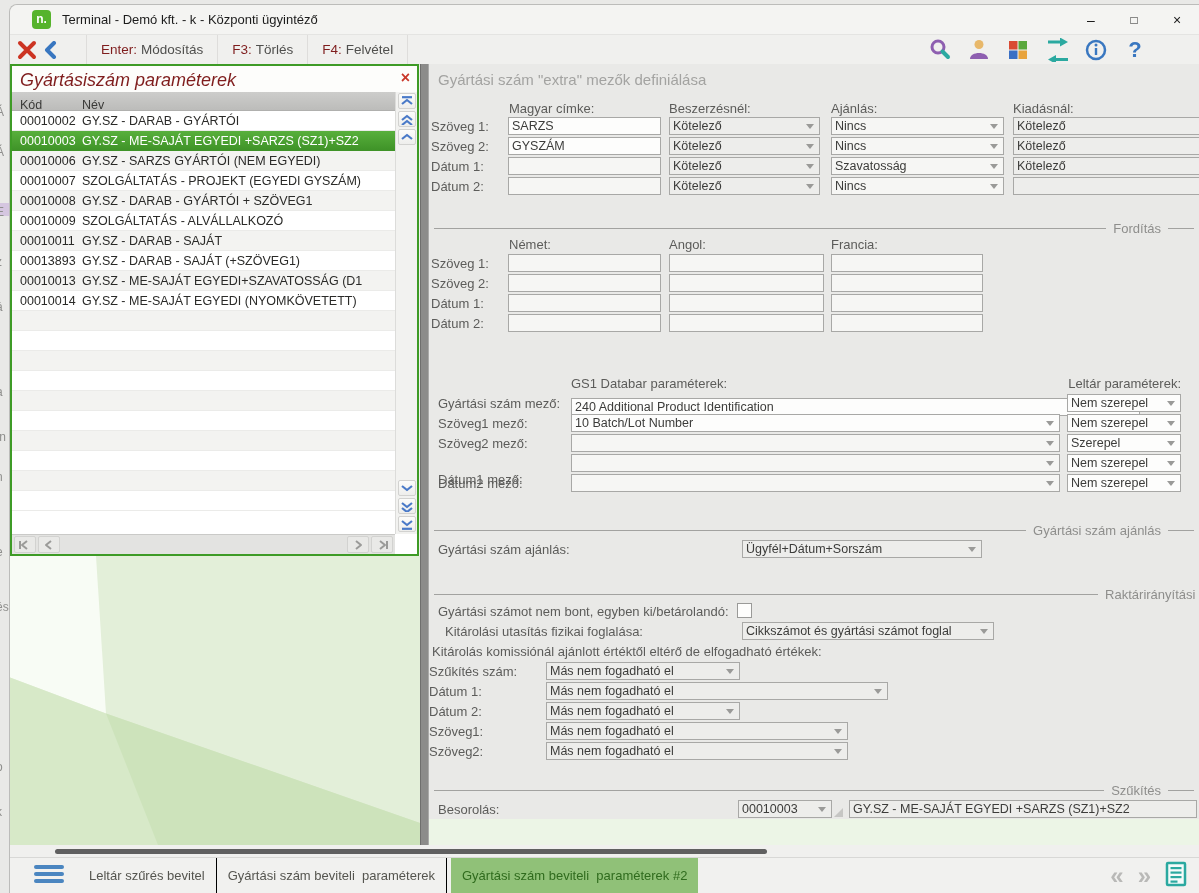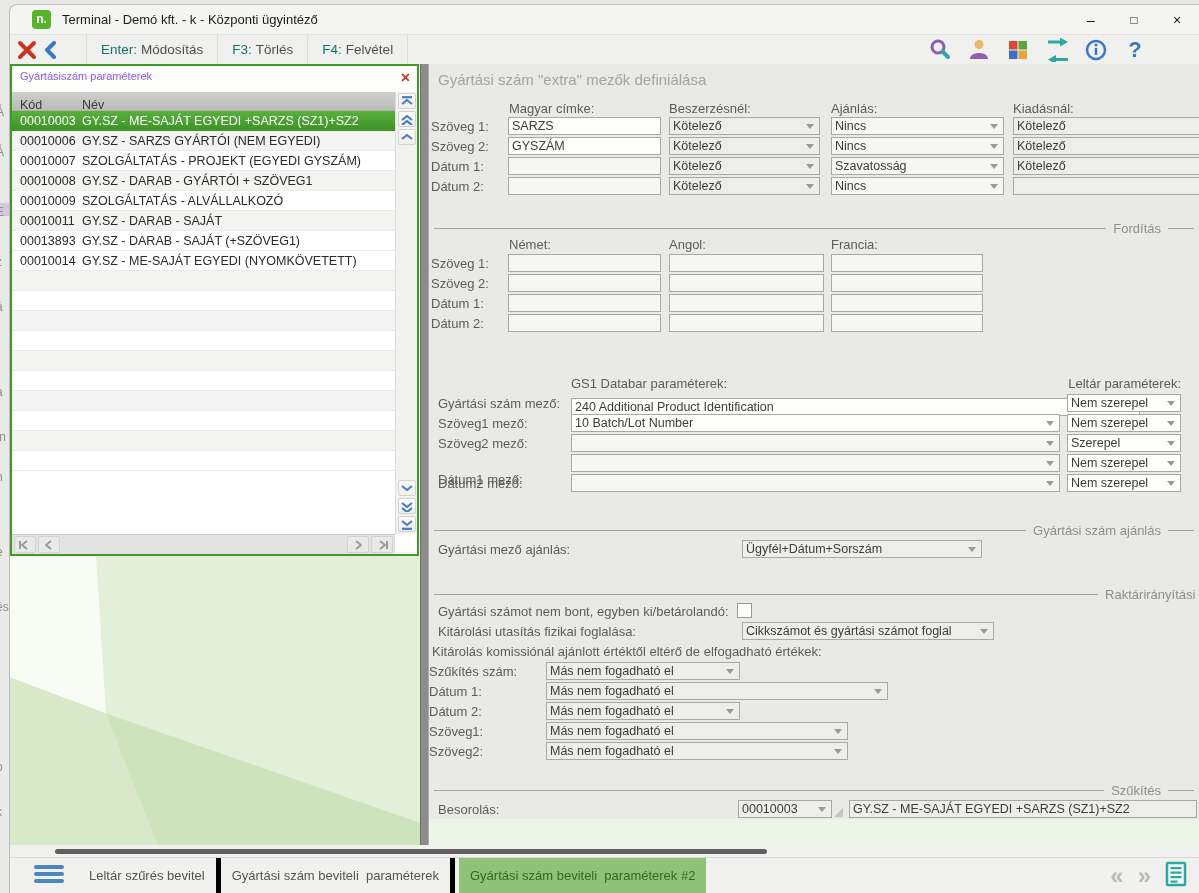--- a/index.html
+++ b/index.html
@@ -29,30 +29,30 @@
   .winctl .sq { font-size:12px; }
 
   .toolbar { position:absolute; left:0; top:29px; right:0; height:31px; background:#f0f0ee;
              border-top:1px solid #e4e4e2; border-bottom:1px solid #e0e0de; }
   .tb-close { position:absolute; left:6px; top:4px; }
   .tb-back  { position:absolute; left:33px; top:6px; }
   .tb-buttons { position:absolute; left:76px; top:0; height:100%; display:flex; }
   .tb-btn { padding:0 14px; height:100%; display:flex; align-items:center; gap:4px;
             border-right:1px solid #dedddb; font-size:13.5px; cursor:default; }
   .tb-btn:first-child { border-left:1px solid #dedddb; }
-  .tb-key { color:#0f766e; }
+  .tb-key { color:#7f1d1d; }
   .tb-lbl { color:#4f4f4d; }
   .tb-icons { position:absolute; right:52px; top:0; height:100%; display:flex; gap:15px; align-items:center; }
   .tb-icons .ic { width:24px; height:24px; }
 
   
   .list-panel { position:absolute; left:0; top:59px; width:409px; height:492px; background:#fff;
                 border:2px solid #3e9b26; }
   .lp-title { position:absolute; left:0; top:0; right:0; height:26px; background:#fdfdfb; }
-  .lp-title-text { position:absolute; left:8px; top:4px; font-size:11px; color:#8b5cf6; }
+  .lp-title-text { position:absolute; left:8px; top:4px; font-size:18px; color:#7f1d1d;font-style:italic; }
   .lp-close { position:absolute; right:7px; top:3px; color:#c9382a; font-weight:bold; font-size:16px;
               cursor:default; }
   .lp-header { position:absolute; left:0; top:26px; right:0; height:19px;
                background:linear-gradient(#cdcdcb,#bcbcba); border-bottom:1px solid #b0b0ae;
                font-size:12.5px; color:#3a3a38; }
   .lp-header span { position:absolute; top:6px; }
   .lp-rows { position:absolute; left:0; top:45px; right:22px; bottom:20px; overflow:hidden; }
   .lp-row { position:relative; height:20px; font-size:12.5px; color:#2a2a28; line-height:20px;
             background:#fff; border-bottom:1px solid #ebebe9; cursor:default; white-space:nowrap; }
   .lp-row.alt { background:#f3f3f1; }
@@ -112,21 +112,21 @@
   .hthumb { position:absolute; left:45px; width:712px; top:4px; height:5px; background:#606060;
             border-radius:3px; cursor:default; }
 
   
   .tabbar { position:absolute; left:0; right:0; bottom:0; height:36px; background:#f1f1ef;
             border-top:1px solid #d8d8d6; }
   .hamburger { position:absolute; left:24px; top:7px; width:30px; height:22px; cursor:default; }
   .hamburger div { height:4px; background:#4b86c0; border-radius:2px; margin-bottom:3px; }
   .tabs { position:absolute; left:68px; top:0; height:100%; display:flex; }
   .tab { padding:0 11px; height:100%; display:flex; align-items:center; font-size:13px;
-         color:#55554f; border-right:5px solid #000000; cursor:default; white-space:pre; }
+         color:#55554f; border-right:1px solid #000000; cursor:default; white-space:pre; }
   .tab.active { background:#90c178; color:#2f6b1d; border-right:none; margin-left:4px; }
   .tab-icons { position:absolute; right:12px; top:0; height:100%; display:flex; gap:14px;
                align-items:center; }
   .pagenav { color:#b9b9b7; font-size:24px; font-weight:bold; cursor:default; line-height:1; }
 </style>
 </head>
 <body>
 
 <div id="app">
 
@@ -224,20 +224,24 @@
     <div class="list-panel">
       <div class="lp-title">
         <span class="lp-title-text">Gyártásiszám paraméterek</span>
         <span class="lp-close">×</span>
       </div>
       <div class="lp-header">
         <span style="left:8px">Kód</span>
         <span style="left:70px">Név</span>
       </div>
       <div class="lp-rows" id="lpRows">
+          <div class="lp-row">
+            <div class="lp-code">00010002</div>
+            <div class="lp-name">GY.SZ - DARAB - GYÁRTÓI</div>
+          </div>
           <div class="lp-row sel">
             <div class="lp-code">00010003</div>
             <div class="lp-name">GY.SZ - ME-SAJÁT EGYEDI +SARZS (SZ1)+SZ2</div>
           </div>
           <div class="lp-row alt">
             <div class="lp-code">00010006</div>
             <div class="lp-name">GY.SZ - SARZS GYÁRTÓI (NEM EGYEDI)</div>
           </div>
           <div class="lp-row">
             <div class="lp-code">00010007</div>
@@ -251,20 +255,24 @@
             <div class="lp-code">00010009</div>
             <div class="lp-name">SZOLGÁLTATÁS - ALVÁLLALKOZÓ</div>
           </div>
           <div class="lp-row alt">
             <div class="lp-code">00010011</div>
             <div class="lp-name">GY.SZ - DARAB - SAJÁT</div>
           </div>
           <div class="lp-row">
             <div class="lp-code">00013893</div>
             <div class="lp-name">GY.SZ - DARAB - SAJÁT (+SZÖVEG1)</div>
+          </div>
+          <div class="lp-row alt">
+            <div class="lp-code">00010013</div>
+            <div class="lp-name">GY.SZ - ME-SAJÁT EGYEDI+SZAVATOSSÁG (D1</div>
           </div>
           <div class="lp-row">
             <div class="lp-code">00010014</div>
             <div class="lp-name">GY.SZ - ME-SAJÁT EGYEDI (NYOMKÖVETETT)</div>
           </div>
           <div class="lp-row alt"></div>
           <div class="lp-row"></div>
           <div class="lp-row alt"></div>
           <div class="lp-row"></div>
           <div class="lp-row alt"></div>
@@ -418,29 +426,29 @@
           <div class="field dd" style="left:638px; top:390px; width:114px">Nem szerepel</div>
           <div class="flabel" style="left:9px; top:412px">Dátum2 mező:</div>
           <div class="field dd empty" style="left:142px; top:410px; width:489px"></div>
           <div class="field dd" style="left:638px; top:410px; width:114px">Nem szerepel</div>
         </div>
       <div class="secdiv" style="top:459px">
         <span class="line"></span>
           <span class="sdlbl">Gyártási szám ajánlás</span>
           <span class="line end"></span>
       </div>
-      <div class="flabel" style="left:9px; top:478px">Gyártási mező ajánlás:</div>
+      <div class="flabel" style="left:9px; top:478px">Gyártási szám ajánlás:</div>
       <div class="field gray dd" style="left:313px; top:476px; width:240px">Ügyfél+Dátum+Sorszám</div>
       <div class="secdiv clip" style="top:523px">
         <span class="line"></span>
           <span class="sdlbl lbl-wrap">Raktárirányítási paraméterek</span>
       </div>
       <div class="flabel" style="left:9px; top:540px">Gyártási számot nem bont, egyben ki/betárolandó:</div>
       <div class="checkbox" style="left:308px; top:539px"></div>
-      <div class="flabel" style="left:9px; top:560px">Kitárolási utasítás fizikai foglalása:</div>
+      <div class="flabel" style="left:16px; top:560px">Kitárolási utasítás fizikai foglalása:</div>
       <div class="field gray dd" style="left:313px; top:558px; width:252px">Cikkszámot és gyártási számot foglal</div>
       <div class="flabel" style="left:3px; top:580px">Kitárolás komissiónál ajánlott értéktől eltérő de elfogadható értékek:</div>
       <div id="raktarRows">
           <div class="flabel rlabel" style="left:0; top:600px; width:110px">Szűkítés szám:</div>
           <div class="field gray dd" style="left:117px; top:598px; width:194px">Más nem fogadható el</div>
           <div class="flabel rlabel" style="left:0; top:620px; width:110px">Dátum 1:</div>
           <div class="field gray dd" style="left:117px; top:618px; width:342px">Más nem fogadható el</div>
           <div class="flabel rlabel" style="left:0; top:640px; width:110px">Dátum 2:</div>
           <div class="field gray dd" style="left:117px; top:638px; width:194px">Más nem fogadható el</div>
           <div class="flabel rlabel" style="left:0; top:660px; width:110px">Szöveg1:</div>

